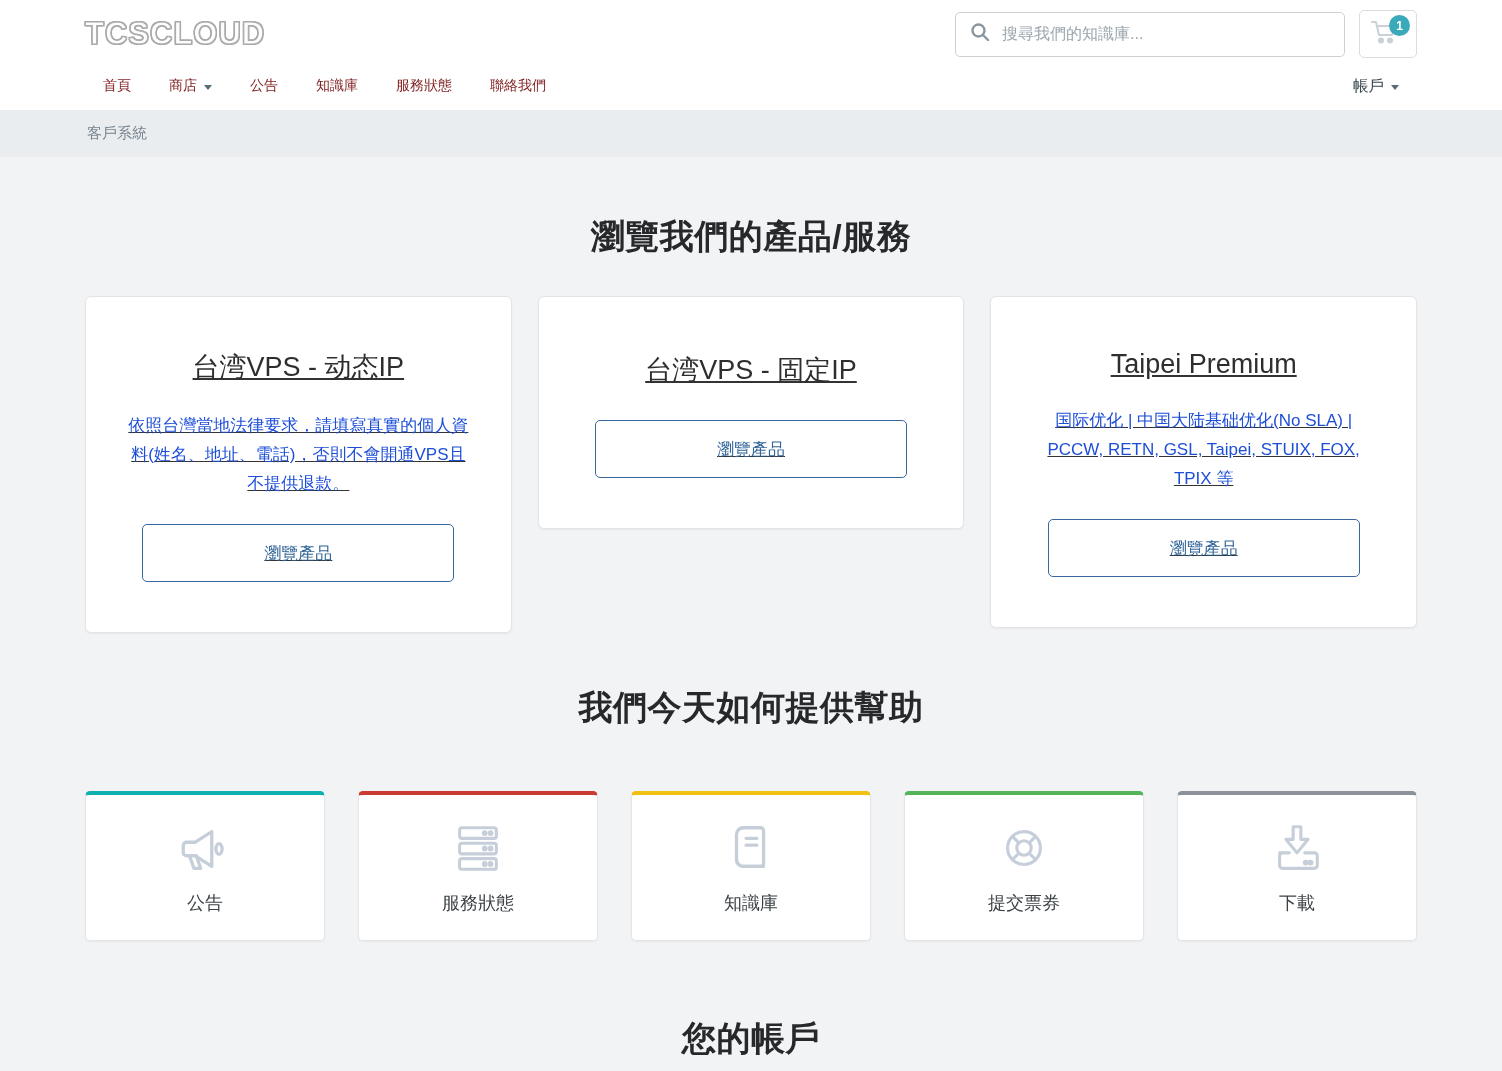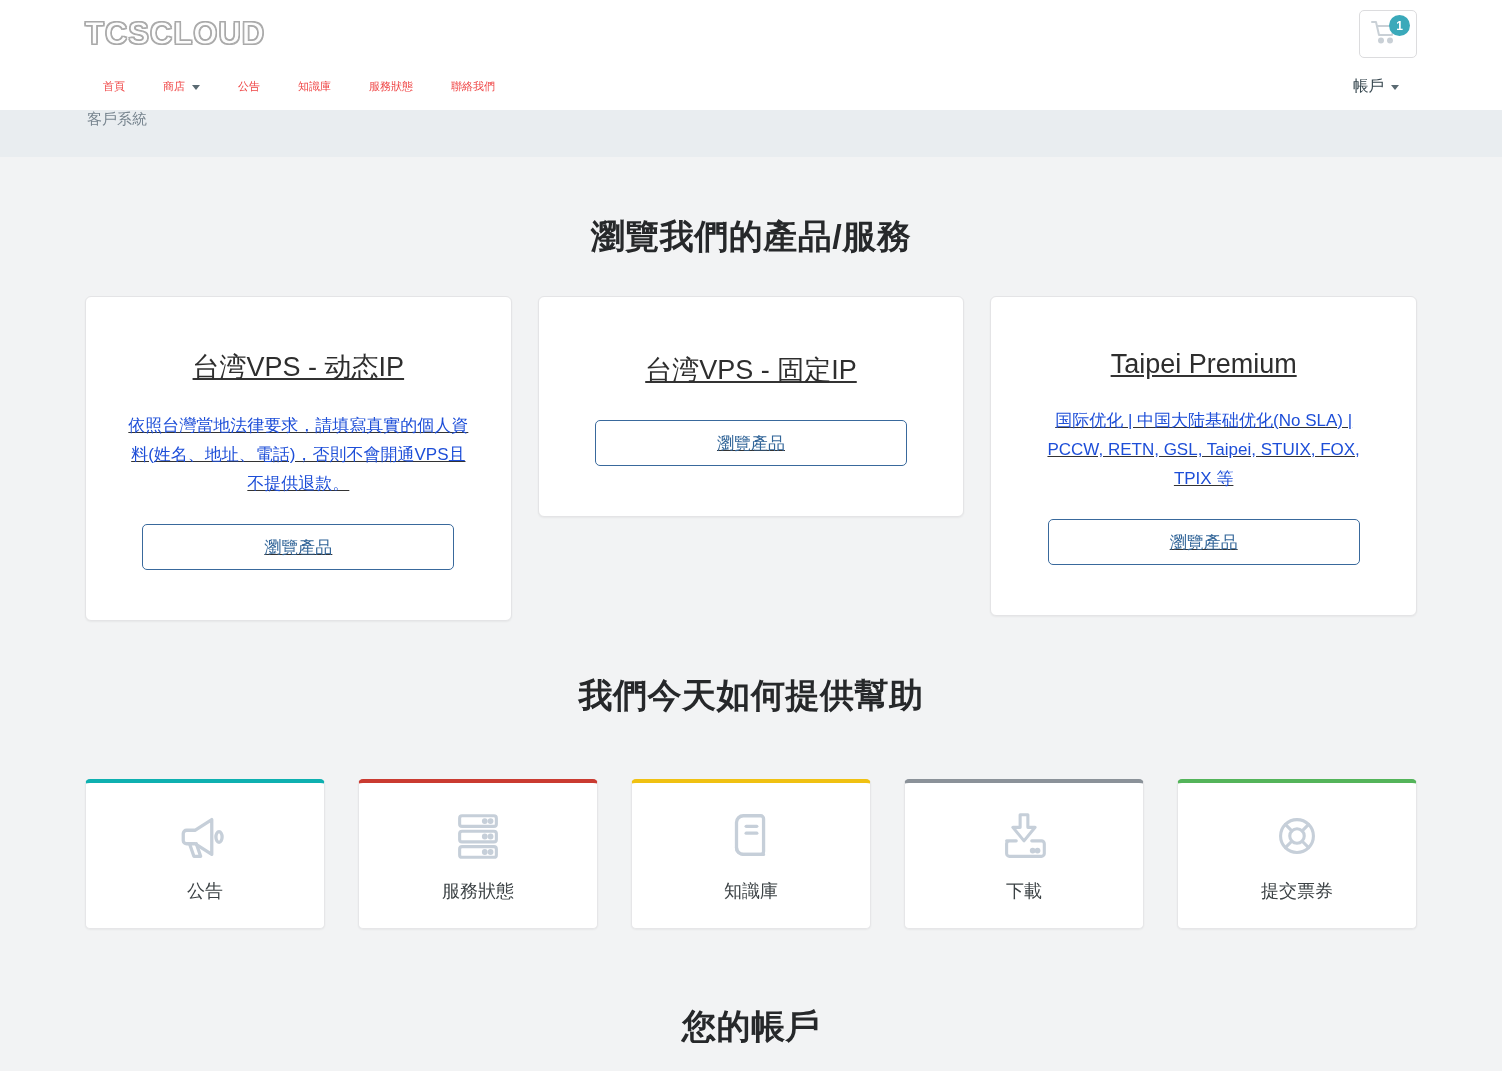--- a/index.html
+++ b/index.html
@@ -39,30 +39,30 @@
     padding: 0 0 8px 10px; cursor: pointer;
   }
   .cart-badge {
     position: absolute; top: 4px; right: 6px;
     width: 21px; height: 21px; border-radius: 50%;
     background: #3aa9ba; color: #fff; font-size: 12px; font-weight: bold;
     display: flex; align-items: center; justify-content: center;
   }
   .nav-row { display: flex; justify-content: space-between; align-items: center; height: 48px; padding: 0 18px; }
   .main-nav { display: flex; gap: 38px; }
-  .nav-item { font-size: 11px; color: #ef4444; cursor: pointer; display: flex; align-items: center; }
+  .nav-item { font-size: 14px; color: #7f1d1d; cursor: pointer; display: flex; align-items: center; }
   .caret {
     display: inline-block; width: 0; height: 0; margin-left: 7px; margin-top: 2px;
     border-left: 4px solid transparent; border-right: 4px solid transparent;
     border-top: 5px solid #5a6a72;
   }
   .account-menu { font-size: 15.5px; color: #37474f; cursor: pointer; display: flex; align-items: center; }
 
   
-  .breadcrumb-bar { background: #e9edf0; height: 47px; display: flex; align-items: flex-start; }
+  .breadcrumb-bar { background: #e9edf0; height: 47px; display: flex; align-items: center; }
   .breadcrumb-bar .container { padding-left: 2px; }
   .breadcrumb-text { font-size: 15px; color: #78858f; }
 
   
   .section-heading {
     text-align: center; font-size: 34px; font-weight: 700; color: #26282a;
     letter-spacing: 0.5px;
   }
   .h-products { margin: 57px 0 36px; text-align: center; }
   .h-help { margin: 52px 0 60px; }
@@ -73,21 +73,21 @@
   .product-card {
     background: #fff; border: 1px solid #e4e4e6; border-radius: 6px;
     box-shadow: 0 1px 2px rgba(0,0,0,0.05); text-align: center;
     padding: 52px 38px 50px;
   }
   .product-card.no-desc { padding: 55px 38px 50px; }
   .product-title { font-size: 27px; font-weight: 400; color: #2e2e2e; margin-bottom: 26px; }
   .product-card.no-desc .product-title { margin-bottom: 32px; }
   .product-desc { font-size: 17px; line-height: 29px; color: #1d4ed8; margin-bottom: 26px; }
   .browse-btn {
-    display: block; width: 100%; max-width: 312px; height: 46px; margin: 0 auto;
+    display: block; width: 100%; max-width: 312px; height: 58px; margin: 0 auto;
     background: #fff; border: 1px solid #39699c; border-radius: 5px;
     color: #336699; font-size: 17px; font-family: inherit; cursor: pointer;
   }
 
   
   .help-grid { display: grid; grid-template-columns: repeat(5, 1fr); gap: 33px; }
   .help-card {
     background: #fff; height: 150px; border: 1px solid #e6e6e8;
     border-top: 4px solid #999; border-radius: 5px;
     box-shadow: 0 1px 2px rgba(0,0,0,0.05);
@@ -103,20 +103,29 @@
   .help-icon svg { display: block; }
 </style>
 </head>
 <body>
 
 <header class="site-header">
   <div class="container">
     <div class="header-top">
       <div class="logo">TCSCLOUD</div>
       <div class="header-right">
+        <div class="search-wrap">
+          <span class="search-icon">
+            <svg width="20" height="20" viewBox="0 0 20 20" fill="none" stroke="#8a959d" stroke-width="2.4" stroke-linecap="round">
+              <circle cx="8.5" cy="8.5" r="6"></circle>
+                <line x1="13" y1="13" x2="18" y2="18"></line>
+            </svg>
+          </span>
+          <input type="text" placeholder="搜尋我們的知識庫..." style="">
+        </div>
         <div class="cart-btn">
           <span>
             <svg width="28" height="26" viewBox="0 0 28 26" fill="none" stroke="#c9d0d6" stroke-width="2" stroke-linecap="round" stroke-linejoin="round">
               <path d="M2 3 h4 l3 13 h13 l3 -9 H8"></path>
               <circle cx="11" cy="21.5" r="2" fill="#c9d0d6"></circle>
               <circle cx="20" cy="21.5" r="2" fill="#c9d0d6"></circle>
             </svg>
           </span>
           <span class="cart-badge">1</span>
         </div>
@@ -216,43 +225,43 @@
         <svg width="62" height="58" viewBox="0 0 64 60" fill="none" stroke="#c6cfd9" stroke-width="3.4" stroke-linecap="round" stroke-linejoin="round">
           <path d="M24 8 h18 a3 3 0 0 1 3 3 v34 a3 3 0 0 1 -3 3 h-18 a7 7 0 0 1 -7 -7 v-26 a7 7 0 0 1 7 -7 z"></path>
           <path d="M17 41 a7 7 0 0 0 7 7 h21"></path>
           <line x1="27" y1="19" x2="38" y2="19"></line>
           <line x1="27" y1="26" x2="38" y2="26"></line>
         </svg>
       </span>
       <span class="help-label">知識庫</span>
     </div>
 
-    <div class="help-card accent-gray">
-      <span class="help-icon">
-        <svg width="62" height="58" viewBox="0 0 64 60" fill="none" stroke="#c6cfd9" stroke-width="3.2" stroke-linecap="round" stroke-linejoin="round">
-          <path d="M28 7 h8 v13 h7.5 l-11.5 14 -11.5 -14 h7.5 z"></path>
-          <path d="M14 33 h10 m16 0 h10 a3 3 0 0 1 3 3 v10 a3 3 0 0 1 -3 3 h-33 a3 3 0 0 1 -3 -3 v-10 a3 3 0 0 1 3 -3" transform="translate(0,1)"></path>
-          <circle cx="41" cy="44" r="1.4" fill="#c6cfd9"></circle>
-            <circle cx="46" cy="44" r="1.4" fill="#c6cfd9"></circle>
-        </svg>
-      </span>
-      <span class="help-label">下載</span>
-    </div>
-
     <div class="help-card accent-green">
       <span class="help-icon">
         <svg width="62" height="58" viewBox="0 0 64 60" fill="none" stroke="#c6cfd9" stroke-width="3.2" stroke-linecap="round">
           <circle cx="32" cy="29" r="17"></circle>
           <circle cx="32" cy="29" r="7.5"></circle>
           <line x1="37.4" y1="23.6" x2="44" y2="17"></line>
           <line x1="26.6" y1="23.6" x2="20" y2="17"></line>
           <line x1="37.4" y1="34.4" x2="44" y2="41"></line>
           <line x1="26.6" y1="34.4" x2="20" y2="41"></line>
         </svg>
       </span>
       <span class="help-label">提交票券</span>
     </div>
 
+    <div class="help-card accent-gray">
+      <span class="help-icon">
+        <svg width="62" height="58" viewBox="0 0 64 60" fill="none" stroke="#c6cfd9" stroke-width="3.2" stroke-linecap="round" stroke-linejoin="round">
+          <path d="M28 7 h8 v13 h7.5 l-11.5 14 -11.5 -14 h7.5 z"></path>
+          <path d="M14 33 h10 m16 0 h10 a3 3 0 0 1 3 3 v10 a3 3 0 0 1 -3 3 h-33 a3 3 0 0 1 -3 -3 v-10 a3 3 0 0 1 3 -3" transform="translate(0,1)"></path>
+          <circle cx="41" cy="44" r="1.4" fill="#c6cfd9"></circle>
+            <circle cx="46" cy="44" r="1.4" fill="#c6cfd9"></circle>
+        </svg>
+      </span>
+      <span class="help-label">下載</span>
+    </div>
+
   </div>
 
   <h1 class="section-heading h-account">您的帳戶</h1>
 
 </main>
 
 </body></html>

